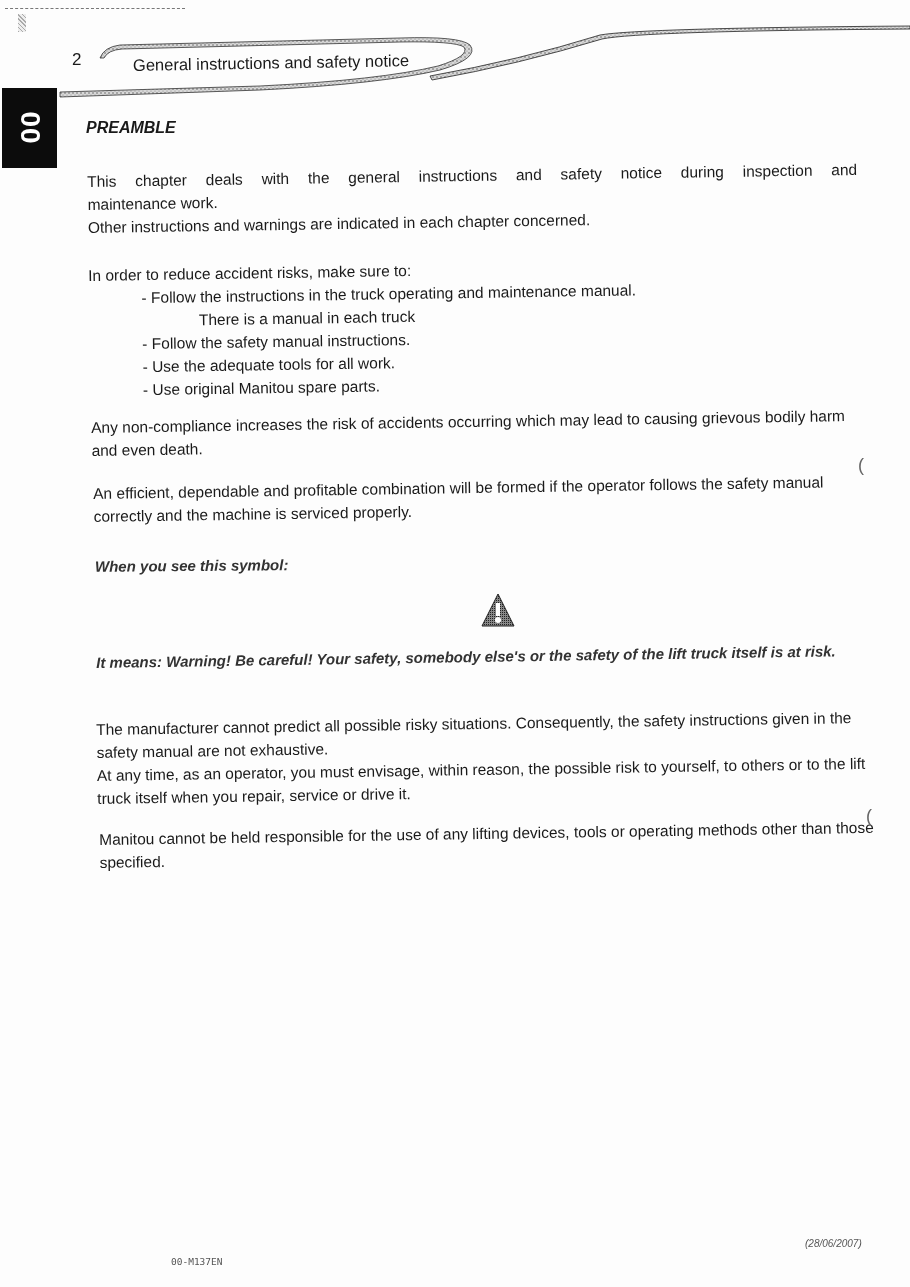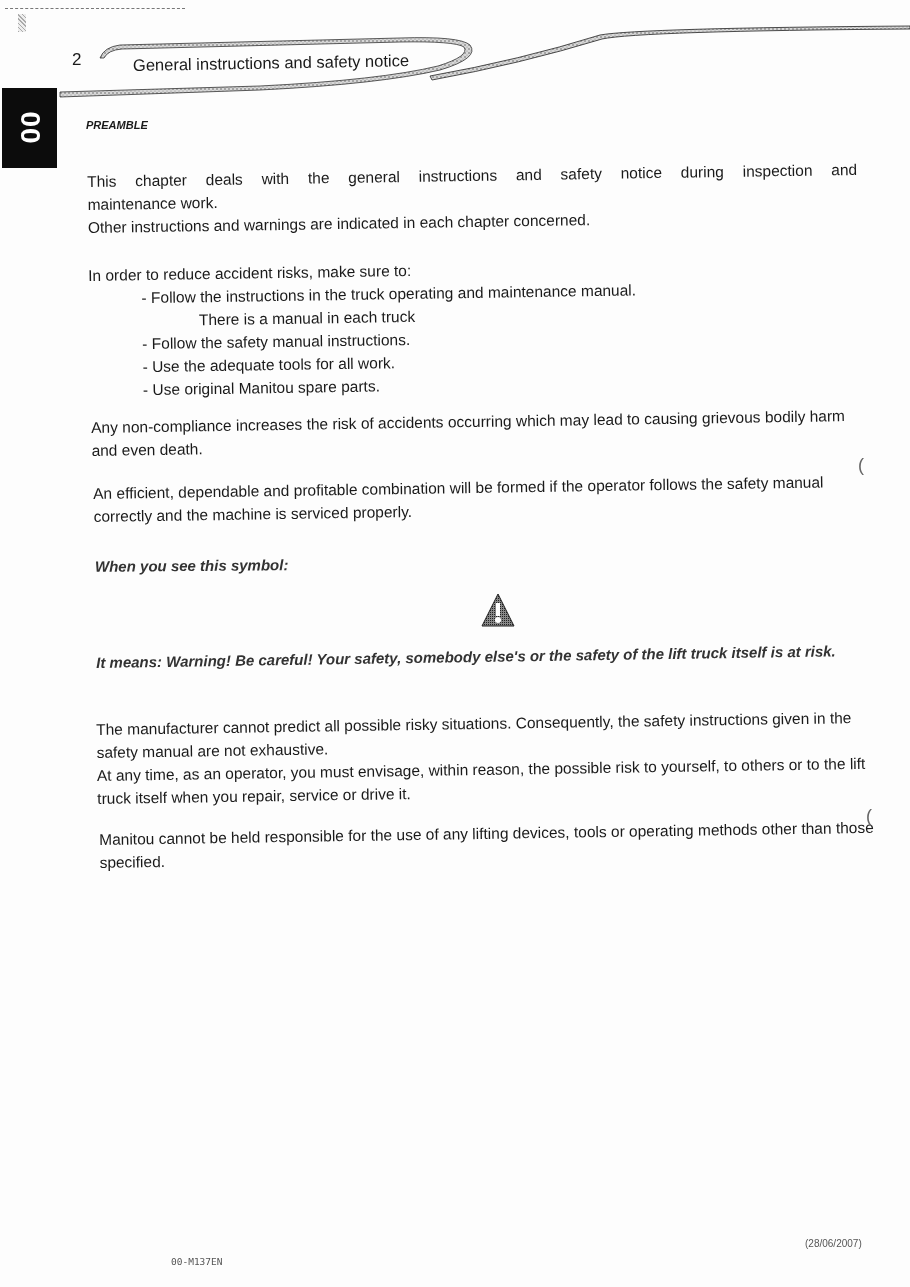--- a/index.html
+++ b/index.html
@@ -11,40 +11,40 @@
   .scan-corner { position: absolute; left: 18px; top: 14px; width: 8px; height: 18px;
                  background: repeating-linear-gradient(45deg,#aaa 0 1px,#eee 1px 3px); }
   .page-number { position: absolute; left: 72px; top: 50px; font-size: 17px; }
   .header-title { position: absolute; left: 133px; top: 56px; font-size: 16.5px;
                   transform: rotate(-1deg); transform-origin: left center; }
   .header-swoosh { position: absolute; left: 0; top: 0; }
   .chapter-tab { position: absolute; left: 2px; top: 88px; width: 55px; height: 80px;
                  background: #0c0c0c; display: flex; align-items: center; justify-content: center; }
   .chapter-tab span { color: #fff; font-weight: bold; font-size: 28px;
                       transform: rotate(90deg); letter-spacing: 1px; }
-  .section-heading { position: absolute; left: 86px; top: 119px; font-size: 11px;
+  .section-heading { position: absolute; left: 86px; top: 119px; font-size: 16px;
                      font-weight: bold; font-style: italic; }
   .para { position: absolute; font-size: 15.5px; line-height: 23px; transform-origin: left top; }
   .p1 { left: 87px; top: 170px; width: 770px; transform: rotate(-0.9deg); }
   .p2 { left: 88px; top: 264px; width: 640px; transform: rotate(-0.9deg); }
   .bullet { display: block; padding-left: 53px; }
   .subnote { display: block; padding-left: 110px; }
   .p3 { left: 91px; top: 416px; width: 770px; transform: rotate(-0.9deg); }
   .p4 { left: 93px; top: 482px; width: 770px; transform: rotate(-0.9deg); }
   .symbol-intro { position: absolute; left: 95px; top: 557px; font-size: 15px;
                   font-style: italic; font-weight: bold; color: #333; transform: rotate(-0.5deg); }
   .warning-symbol { position: absolute; left: 480px; top: 592px; width: 36px; height: 36px; }
   .warning-meaning { position: absolute; left: 96px; top: 651px; width: 780px; font-size: 15px;
                      line-height: 23px; font-style: italic; font-weight: bold; color: #333;
                      transform: rotate(-0.9deg); transform-origin: left top; }
   .p5 { left: 96px; top: 718px; width: 775px; transform: rotate(-0.9deg); }
   .p6 { left: 99px; top: 828px; width: 775px; transform: rotate(-0.9deg); }
   .footer-ref { position: absolute; left: 131px; top: 1256px; font-size: 9.5px; color: #555;
                 font-family: "DejaVu Sans Mono", monospace; margin-left: 40px; }
-  .footer-date { position: absolute; left: 805px; top: 1238px; font-size: 10px; color: #555; }
+  .footer-date { position: absolute; left: 805px; top: 1238px; font-size: 10px; color: #555; font-style: italic; }
   .margin-mark { position: absolute; font-size: 18px; color: #666; }
 </style>
 </head>
 <body>
 
 <div class="page">
 
   <div class="scan-top-line"></div>
   <div class="scan-corner"></div>
 

